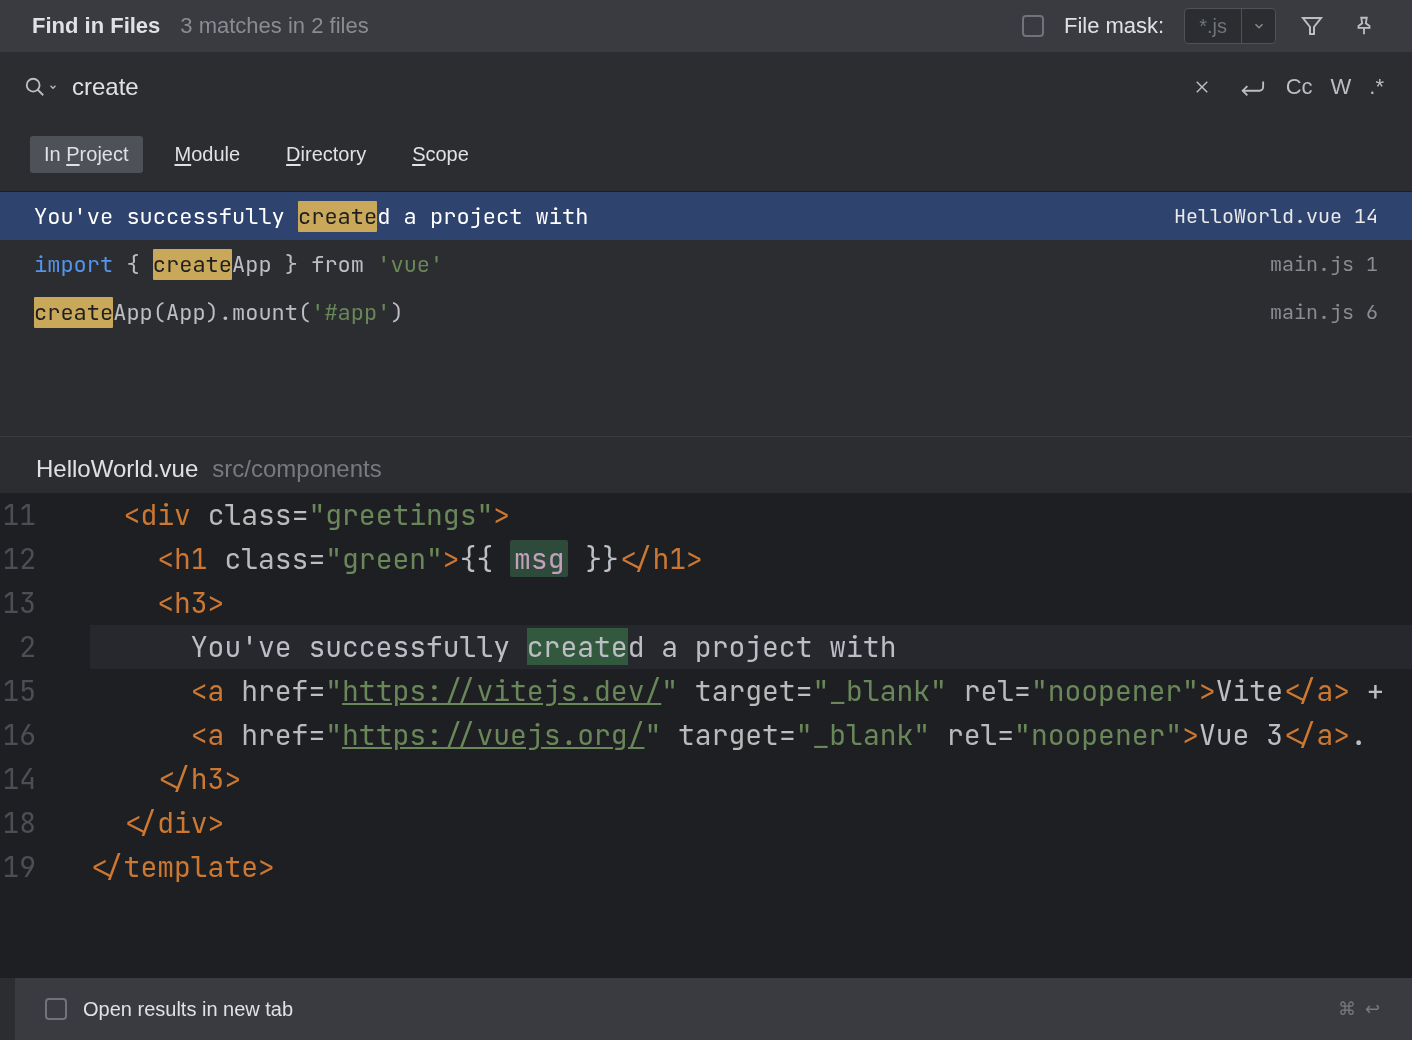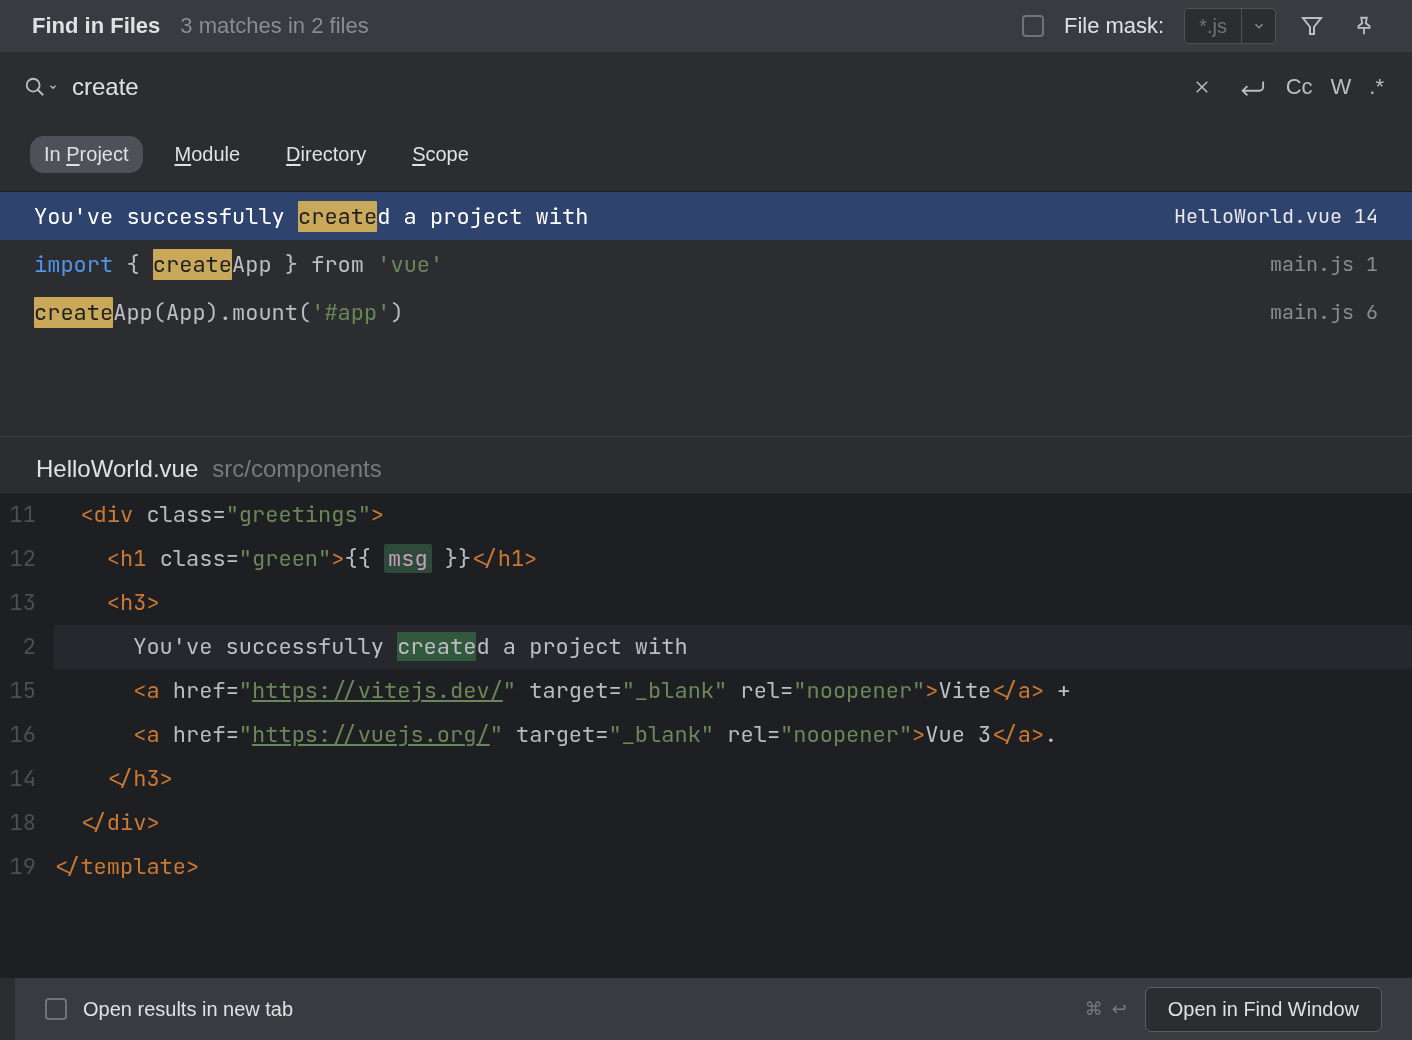--- a/index.html
+++ b/index.html
@@ -102,21 +102,21 @@
     font-weight:500;
   }
   .tabs {
     display: flex;
     gap: 18px;
     padding: 14px 30px 18px;
     background: #2b2d30;
   }
   .tab {
     padding: 7px 14px;
-    border-radius: 14px;
+    border-radius: 3px;
     cursor: pointer;
     font-size: 20px;
     color: #dfe1e5;
   }
   .tab.active { background: #4e5157; }
   .underline { text-decoration: underline; text-underline-offset: 3px; }
   .results {
     background: #2b2d30;
     border-top: 1px solid #1e1f22;
   }
@@ -153,23 +153,24 @@
     border-top: 1px solid #393b40;
     background: #2b2d30;
   }
   .preview-file { color: #dfe1e5; font-size: 24px; }
   .preview-path { color: #787a80; font-size: 24px; }
   .editor {
     flex: 1;
     display: flex;
     background: #1e1f22;
     font-family: "JetBrains Mono", Menlo, Consolas, monospace;
-    font-size: 22px;
+    font-size: 28px;
     line-height: 44px;
     overflow: hidden;
+    gap: 36px;
   }
   .gutter {
     width: 46px;
     text-align: right;
     padding-right: 10px;
     color: #4b4e55;
     background: #1e1f22;
     user-select: none;
   }
   .code {
@@ -310,14 +311,13 @@
       <div class="code-line">19</div>
     </div>
   <div class="code"><div class="code-line"><span>  </span><span class="ck-tag">&lt;div </span><span class="ck-attr">class</span><span>=</span><span class="ck-string">"greetings"</span><span class="ck-tag">&gt;</span></div><div class="code-line"><span>    </span><span class="ck-tag">&lt;h1 </span><span class="ck-attr">class</span><span>=</span><span class="ck-string">"green"</span><span class="ck-tag">&gt;</span><span>{{ </span><span class="ck-var ck-interp">msg</span><span> }}</span><span class="ck-tag">&lt;/h1&gt;</span></div><div class="code-line"><span>    </span><span class="ck-tag">&lt;h3&gt;</span></div><div class="code-line current"><span>      You've successfully </span><span class="ck-hl">create</span><span>d a project with</span></div><div class="code-line"><span>      </span><span class="ck-tag">&lt;a </span><span class="ck-attr">href</span><span>=</span><span class="ck-string">"</span><span class="ck-link">https://vitejs.dev/</span><span class="ck-string">"</span><span class="ck-attr"> target</span><span>=</span><span class="ck-string">"_blank"</span><span class="ck-attr"> rel</span><span>=</span><span class="ck-string">"noopener"</span><span class="ck-tag">&gt;</span><span>Vite</span><span class="ck-tag">&lt;/a&gt;</span><span> +</span></div><div class="code-line"><span>      </span><span class="ck-tag">&lt;a </span><span class="ck-attr">href</span><span>=</span><span class="ck-string">"</span><span class="ck-link">https://vuejs.org/</span><span class="ck-string">"</span><span class="ck-attr"> target</span><span>=</span><span class="ck-string">"_blank"</span><span class="ck-attr"> rel</span><span>=</span><span class="ck-string">"noopener"</span><span class="ck-tag">&gt;</span><span>Vue 3</span><span class="ck-tag">&lt;/a&gt;</span><span>.</span></div><div class="code-line"><span>    </span><span class="ck-tag">&lt;/h3&gt;</span></div><div class="code-line"><span>  </span><span class="ck-tag">&lt;/div&gt;</span></div><div class="code-line"><span class="ck-tag">&lt;/template&gt;</span></div></div>
 </div>
 
 <div class="footer">
   <span class="checkbox"></span>
   <span style="font-size:20px;color:#dfe1e5;">Open results in new tab</span>
   <div class="footer-spacer"></div>
   <span class="shortcut">⌘ ↩</span>
-  <button class="primary-btn">Open in Find Window</button>
 </div>
 
 </body></html>

